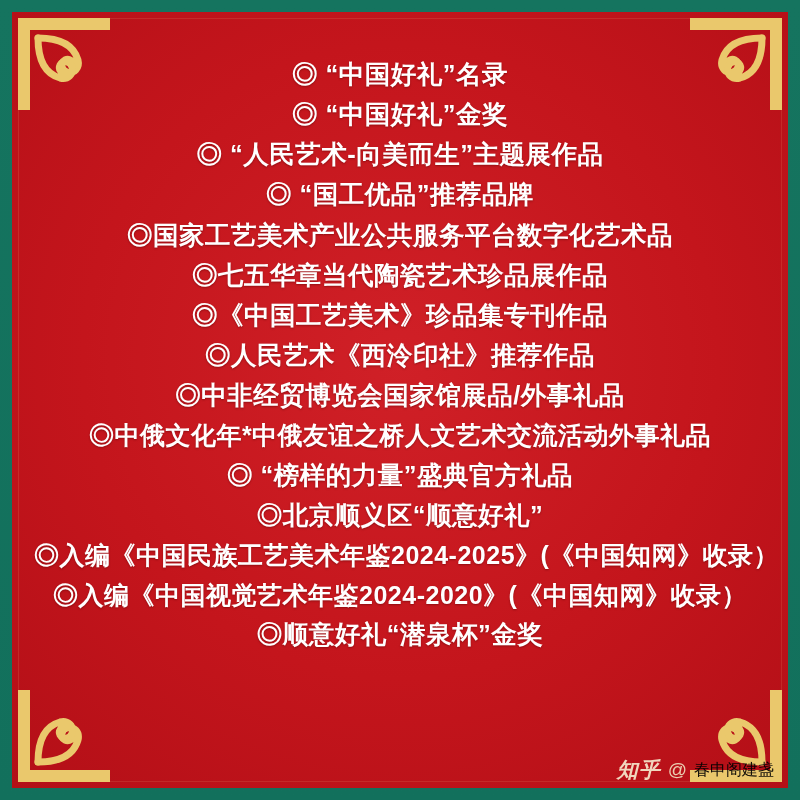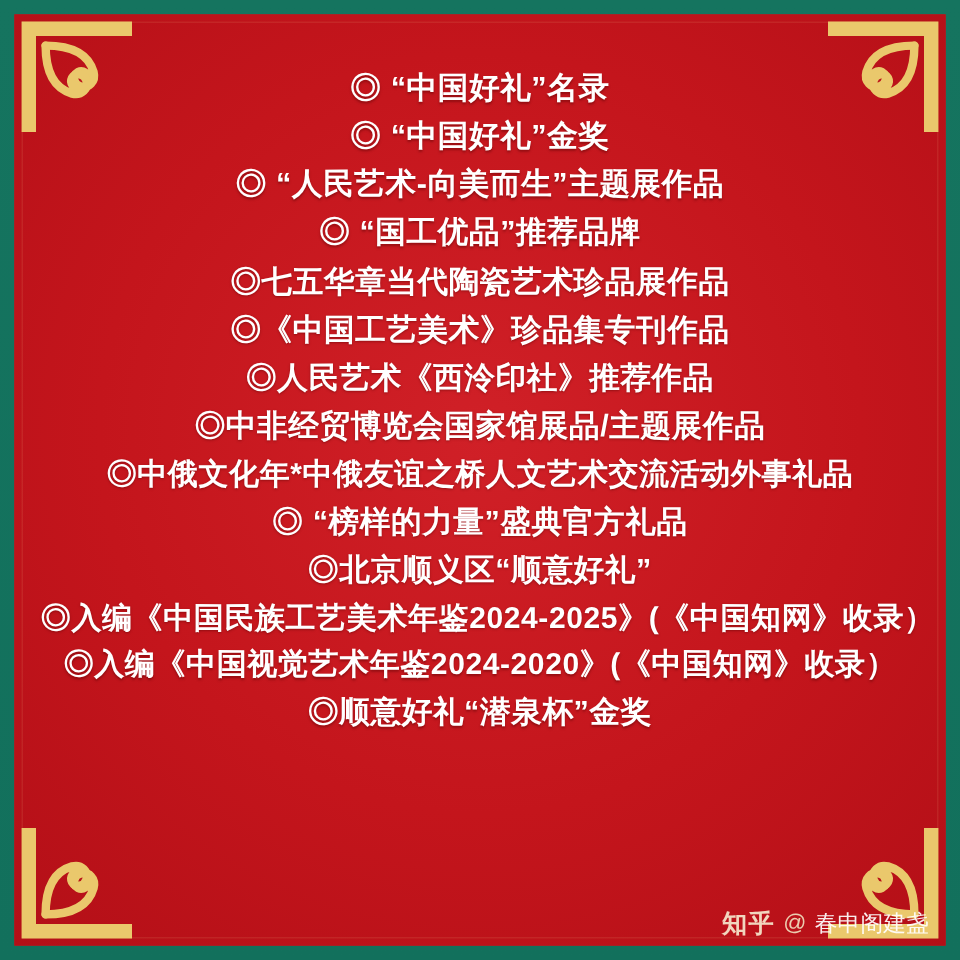--- a/index.html
+++ b/index.html
@@ -91,28 +91,29 @@
     align-items: center;
     gap: 7px;
     color: #f2e3c8;
     opacity: 0.92;
   }
   #wm-logo {
     font-size: 21px;
     font-weight: bold;
     color: #f6e7cc;
     letter-spacing: 1px;
+    font-style: italic;
   }
   #wm-at {
     font-size: 19px;
     color: #f0ddbd;
   }
   #wm-name {
-    font-size: 19px;
-    color: #ffffff;
+    font-size: 16px;
+    color: #000000;
   }
 </style>
 </head>
 <body>
 
 <div id="poster">
   <div id="green-frame"></div>
 
   <div id="red-panel">
     <div id="red-inner-line"></div>
@@ -144,24 +145,25 @@
         <path d="M22 22 C46 22 58 30 62 44 C64 52 58 58 51 56 C45 54 44 47 49 44 C53 42 58 45 57 50" fill="none" stroke="#eac86c" stroke-width="7" stroke-linecap="round"></path>
         <path d="M22 22 C22 46 30 58 44 62 C52 64 58 58 56 51 C54 45 47 44 44 49 C42 53 45 58 50 57" fill="none" stroke="#eac86c" stroke-width="7" stroke-linecap="round"></path>
       </svg>
     </div>
 
     <div id="list">
       <p class="line sz-25">◎ “中国好礼”名录</p>
       <p class="line sz-25">◎ “中国好礼”金奖</p>
       <p class="line sz-25">◎ “人民艺术-向美而生”主题展作品</p>
       <p class="line sz-25">◎ “国工优品”推荐品牌</p>
+      <p class="line sz-25">◎国家工艺美术产业公共服务平台数字化艺术品</p>
       <p class="line sz-25">◎七五华章当代陶瓷艺术珍品展作品</p>
       <p class="line sz-25">◎《中国工艺美术》珍品集专刊作品</p>
       <p class="line sz-25">◎人民艺术《西泠印社》推荐作品</p>
-      <p class="line sz-25">◎中非经贸博览会国家馆展品/主题展作品</p>
+      <p class="line sz-25">◎中非经贸博览会国家馆展品/外事礼品</p>
       <p class="line sz-24">◎中俄文化年*中俄友谊之桥人文艺术交流活动外事礼品</p>
       <p class="line sz-25">◎ “榜样的力量”盛典官方礼品</p>
       <p class="line sz-25">◎北京顺义区“顺意好礼”</p>
       <p class="line sz-24">◎入编《中国民族工艺美术年鉴2024-2025》(《中国知网》收录）</p>
       <p class="line sz-24">◎入编《中国视觉艺术年鉴2024-2020》(《中国知网》收录）</p>
       <p class="line sz-25">◎顺意好礼“潜泉杯”金奖</p>
     </div>
   </div>
 
   <div id="watermark">

